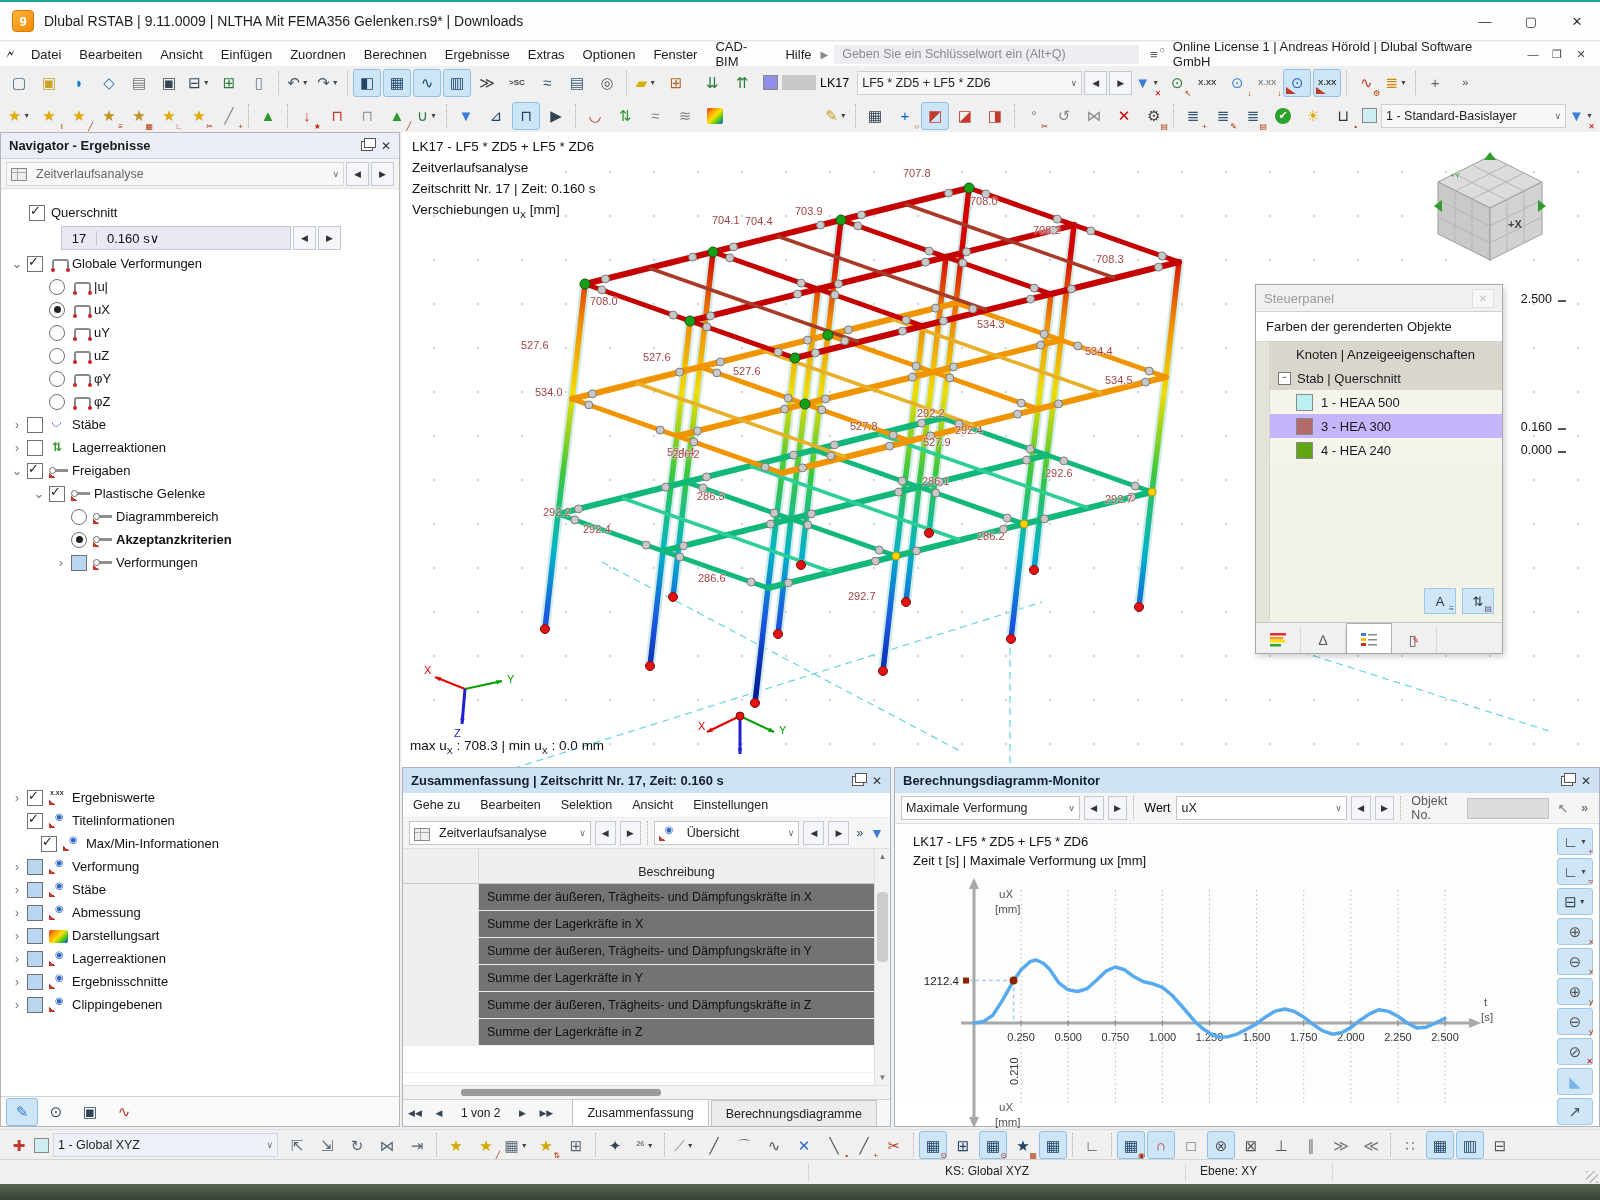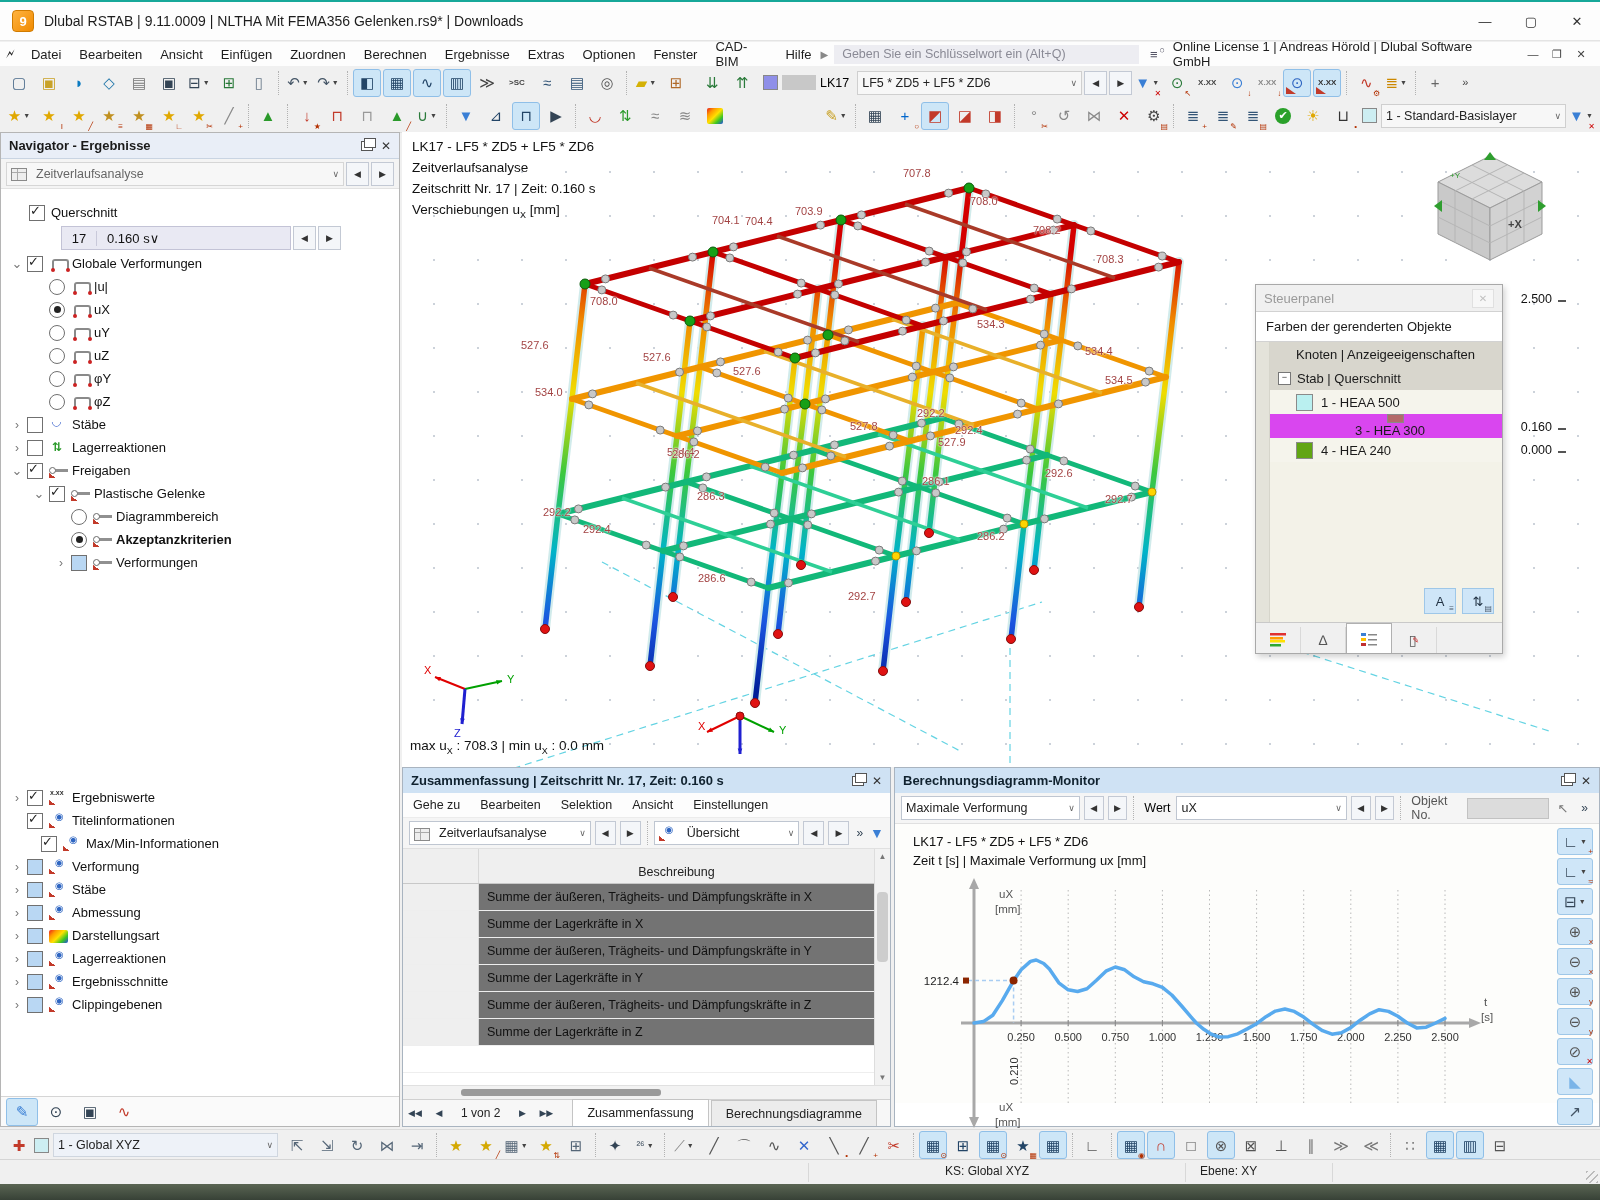--- a/index.html
+++ b/index.html
@@ -1028,21 +1028,21 @@
         <span class="vlabel" style="left: 343px; top: 83px; text-align: right;">704.4</span>
         <span class="vlabel" style="left: 501px; top: 35px;">707.8</span>
         <span class="vlabel" style="left: 568px; top: 63px;">708.0</span>
         <span class="vlabel" style="left: 631px; top: 92px;">708.2</span>
         <span class="vlabel" style="left: 694px; top: 121px;">708.3</span>
         <span class="vlabel" style="left: 188px; top: 163px;">708.0</span>
         <span class="vlabel" style="left: 119px; top: 207px;">527.6</span>
         <span class="vlabel" style="left: 241px; top: 219px;">527.6</span>
         <span class="vlabel" style="left: 331px; top: 233px;">527.6</span>
         <span class="vlabel" style="left: 448px; top: 288px;">527.8</span>
-        <span class="vlabel" style="left: 536px; top: 304px;">527.9</span>
+        <span class="vlabel" style="left: 521px; top: 304px;">527.9</span>
         <span class="vlabel" style="left: 133px; top: 254px;">534.0</span>
         <span class="vlabel" style="left: 575px; top: 186px;">534.3</span>
         <span class="vlabel" style="left: 683px; top: 213px;">534.4</span>
         <span class="vlabel" style="left: 703px; top: 242px;">534.5</span>
         <span class="vlabel" style="left: 265px; top: 314px;">534.4</span>
         <span class="vlabel" style="left: 515px; top: 275px;">292.2</span>
         <span class="vlabel" style="left: 553px; top: 292px;">292.4</span>
         <span class="vlabel" style="left: 141px; top: 374px;">292.2</span>
         <span class="vlabel" style="left: 181px; top: 391px;">292.4</span>
         <span class="vlabel" style="left: 270px; top: 316px;">286.2</span>
@@ -1098,21 +1098,21 @@
           <div class="srow gray" style="padding-left:26px">Knoten | Anzeigeeigenschaften</div>
           <div class="srow gray">
             <span class="minus">−</span>
             <span>Stab | Querschnitt</span>
           </div>
           <div id="legend">
               <div class="srow" style="background: rgb(245, 244, 236);">
                 <span class="sw" style="background: rgb(186, 240, 240);"></span>
                 <span>1 - HEAA 500</span>
               </div>
-              <div class="srow" style="background: #d946ef; flex-direction: column;">
+              <div class="srow" style="background: #c4b5fd;">
                 <span class="sw" style="background: rgb(179, 106, 106);"></span>
                 <span>3 - HEA 300</span>
               </div>
               <div class="srow" style="background: rgb(245, 244, 236);">
                 <span class="sw" style="background: rgb(97, 165, 19);"></span>
                 <span>4 - HEA 240</span>
               </div>
             </div>
         </div>
         <div class="steuer-btns">

